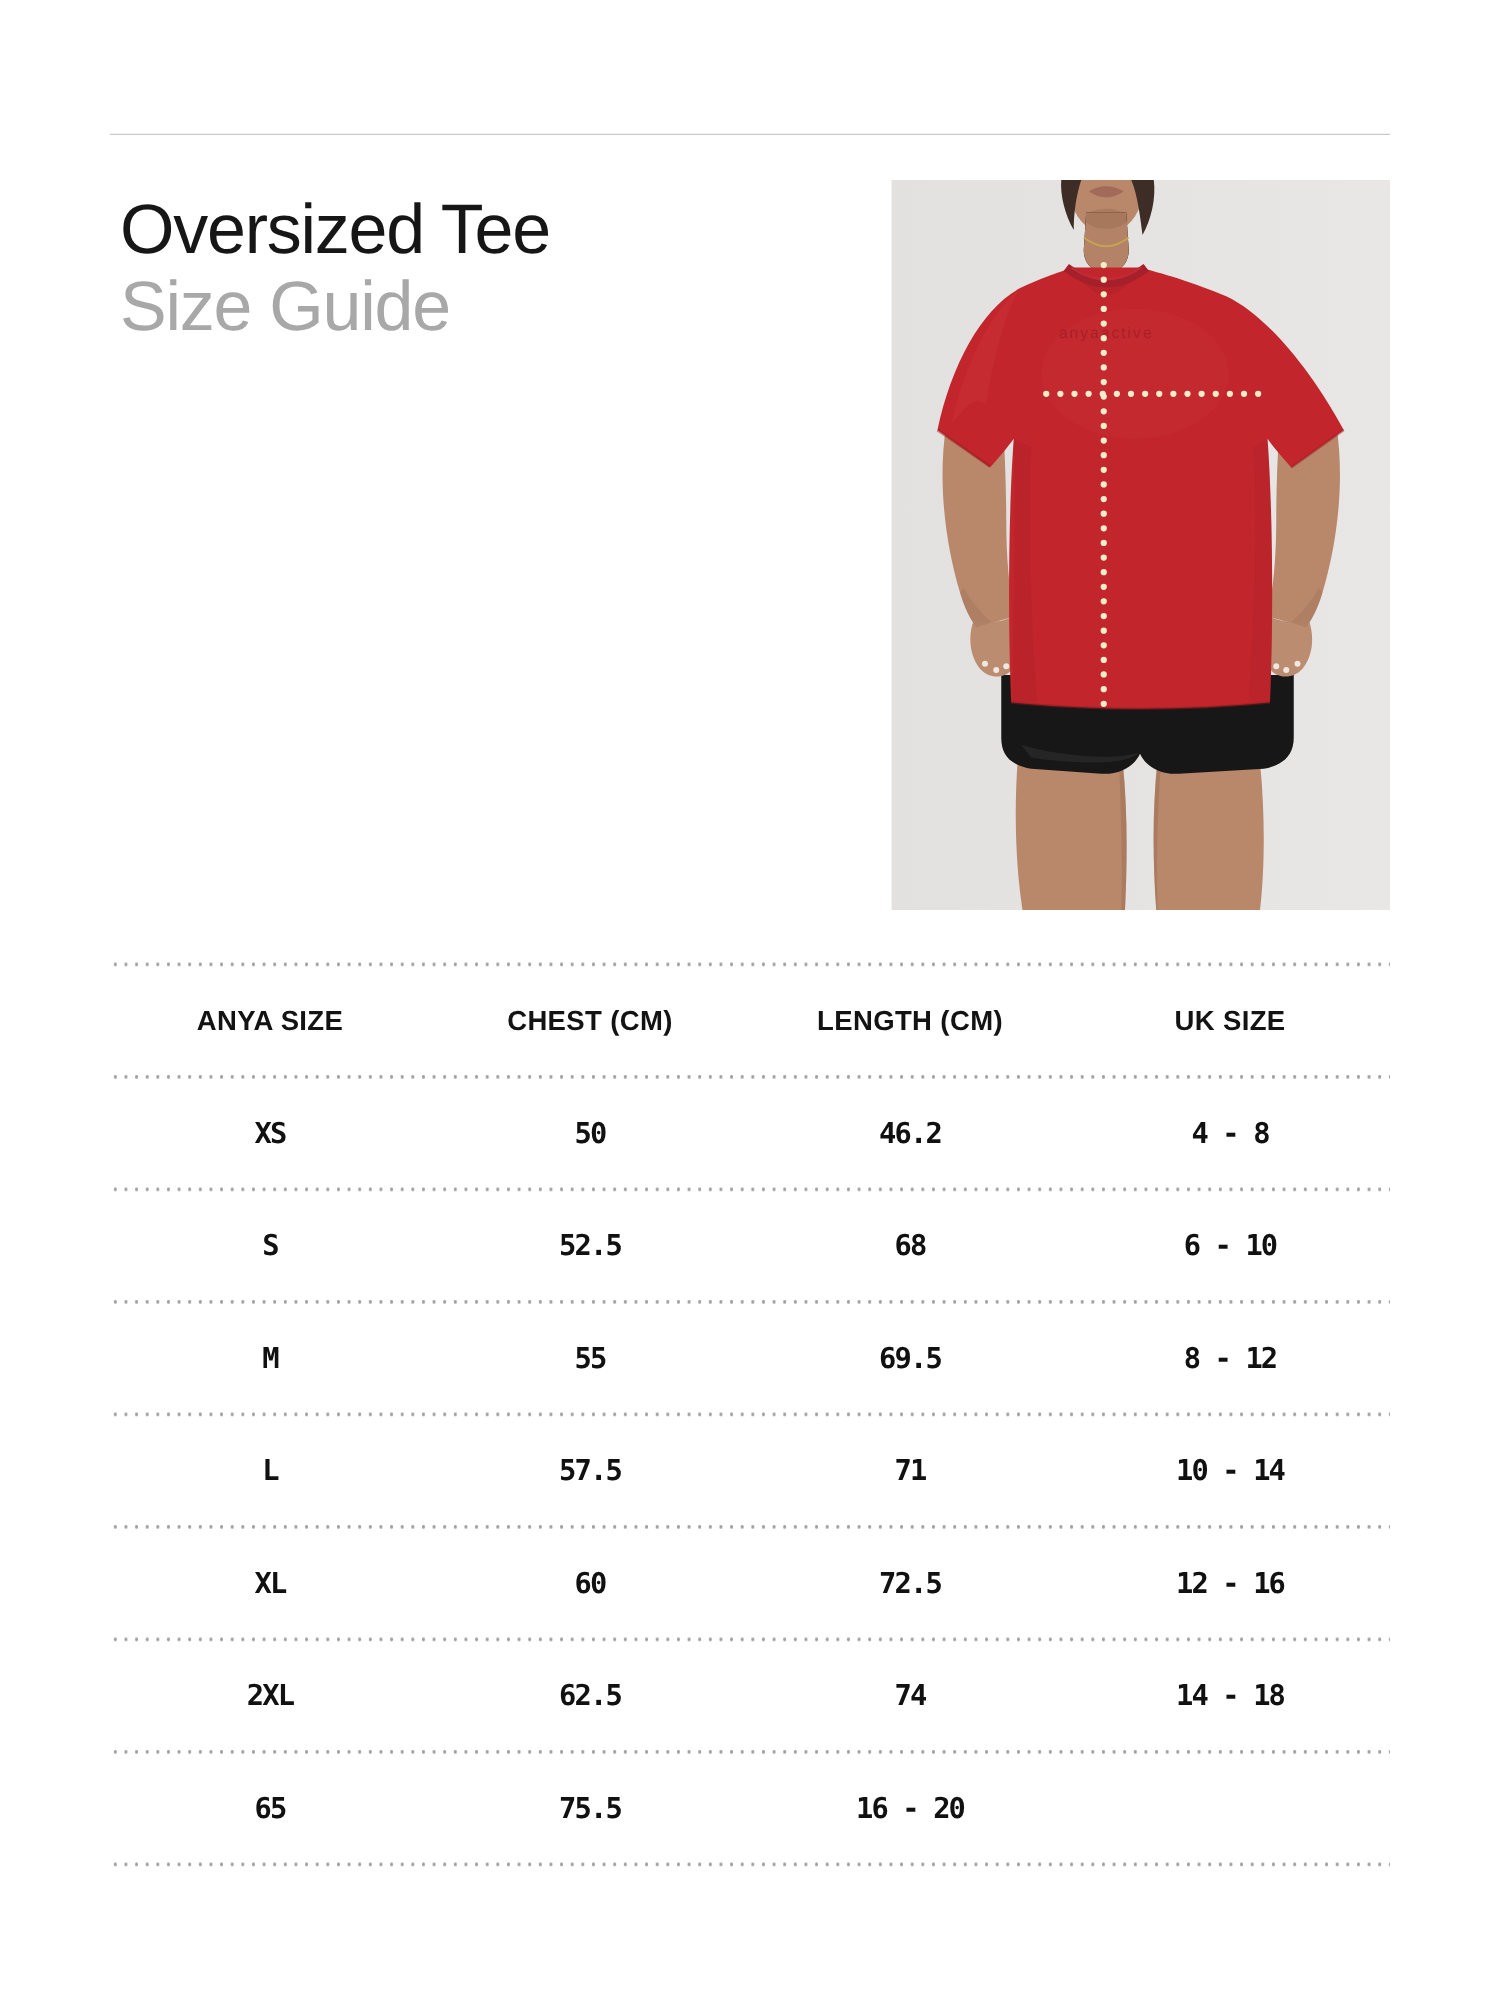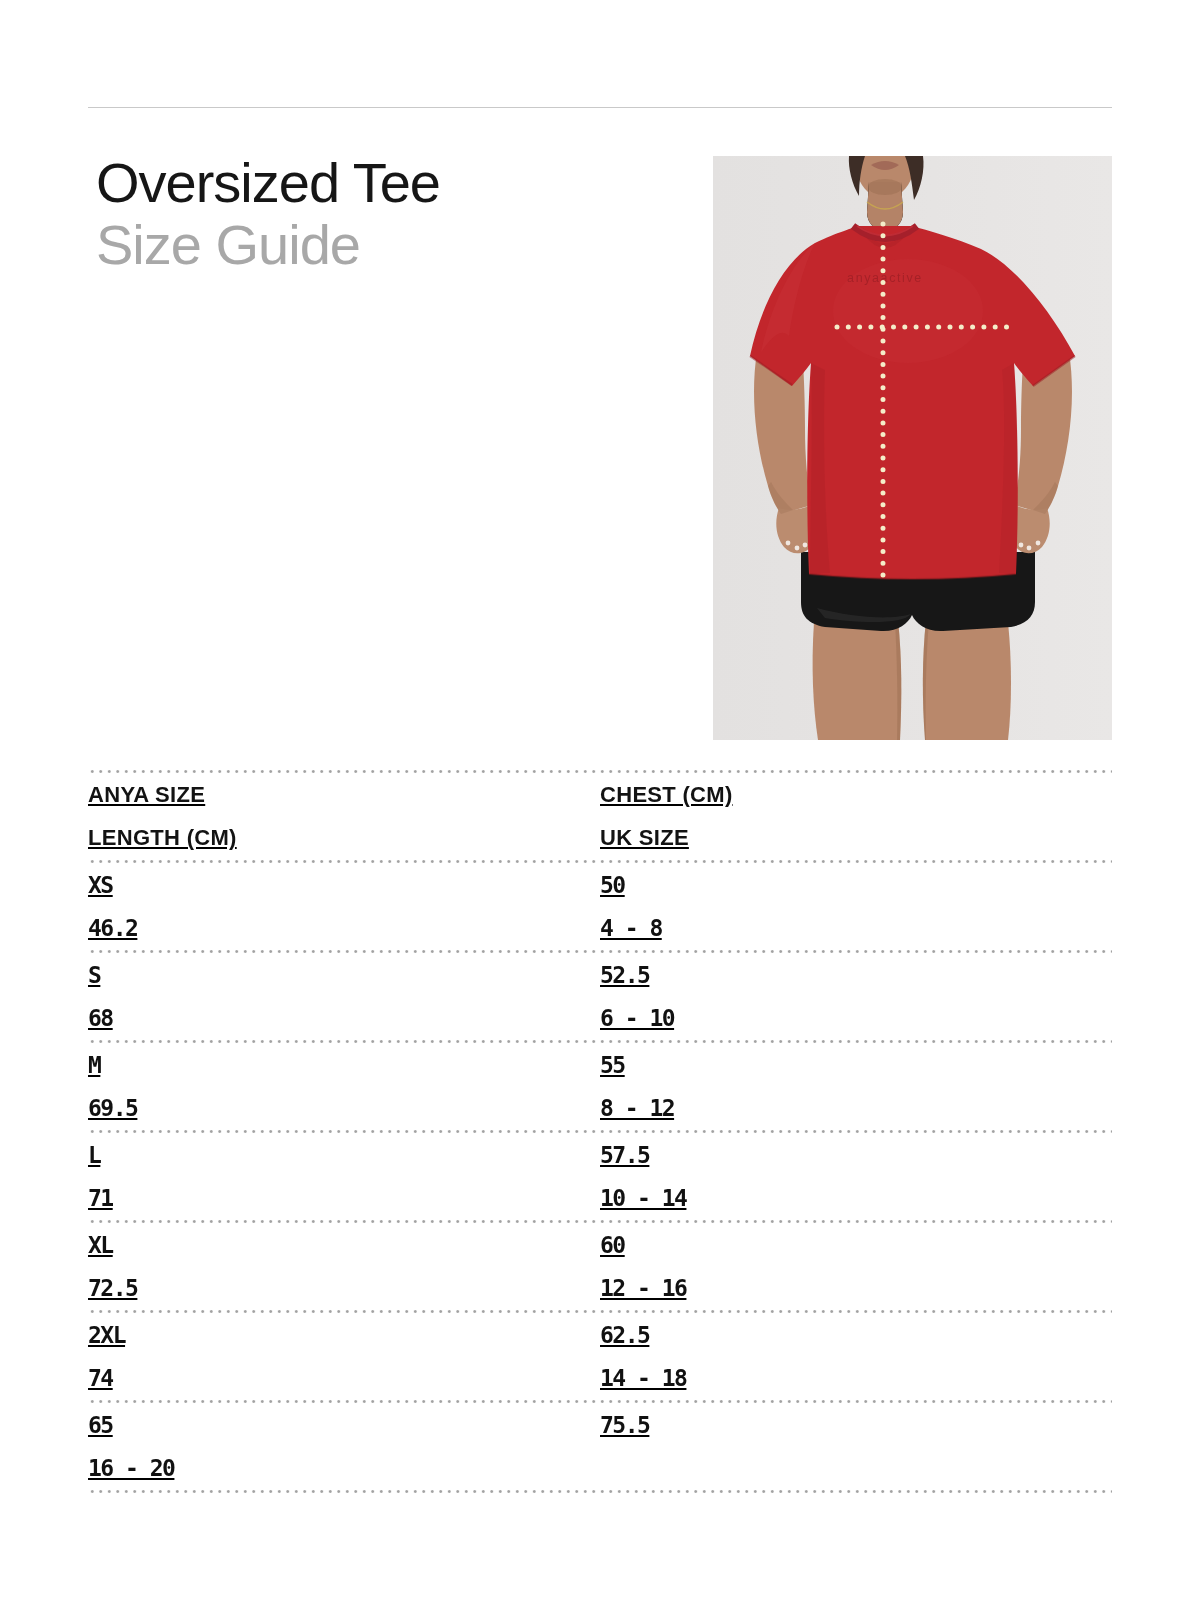--- a/index.html
+++ b/index.html
@@ -22,45 +22,44 @@
 
   .titles {
     position:absolute; left:96px; top:152px;
     font-size:56px; line-height:62px;
     font-weight:500; letter-spacing:-1px;
   }
   .titles .main { display:block; color:#161616; }
   .titles .sub  { display:block; color:#a8a8a8; }
 
   .photo {
-    position:absolute; left:713px; top:156px;
+    position:absolute; left:713px; top:144px;
     width:483px; height:584px;
     overflow:hidden;
     text-decoration:underline;
   }
   .photo svg { display:block; }
 
   .size-table {
     position:absolute; left:88px; top:770px;
     width:1024px;
   }
   .sep {
     height:3px;
     background-image:radial-gradient(circle, #a2a2a2 1.3px, transparent 1.45px);
     background-size:8.5px 3px;
     background-repeat:repeat-x;
     background-position:0 50%;
   }
   .trow {
     height:87px;
     display:grid;
-    grid-template-columns:repeat(2, 1fr);
+    grid-template-columns:repeat(4, 1fr);
     align-items:center;
-    text-align:left;
-    text-decoration:underline;
+    text-align:center;
   }
   .trow .hcell {
     font-size:22px; font-weight:700; letter-spacing:0.3px; color:#131313;
   }
   .trow .dcell {
     font-family:"DejaVu Sans Mono", monospace;
     font-size:23px; font-weight:700; letter-spacing:-1.5px; color:#111111;
   }
 </style>
 </head>

